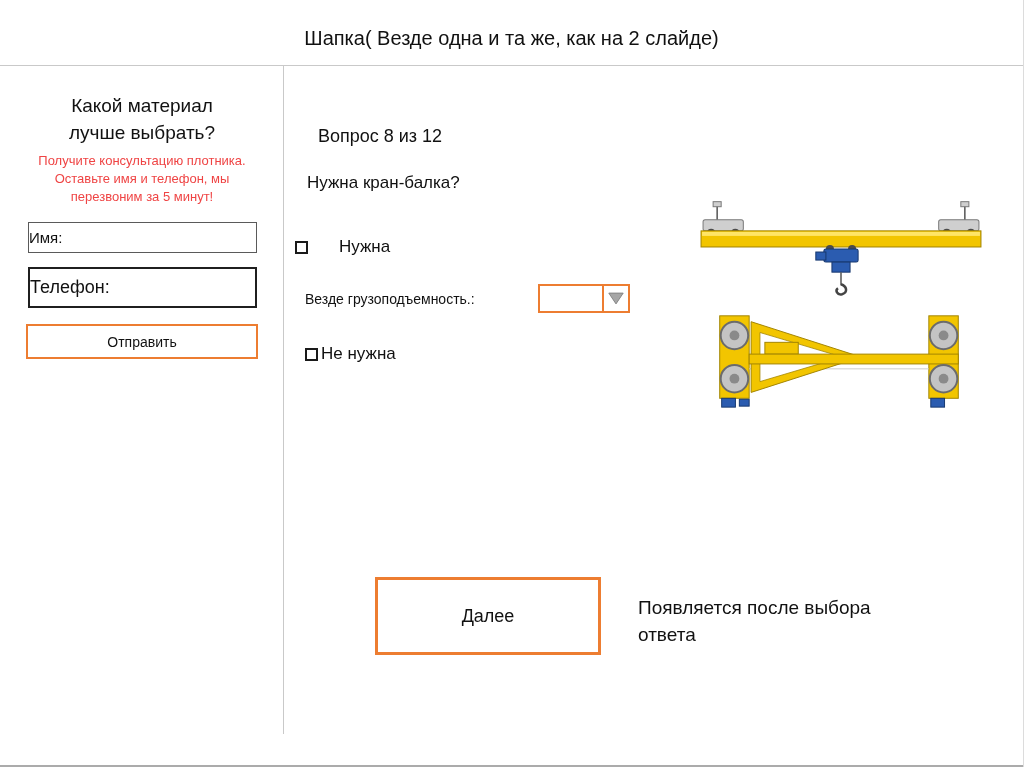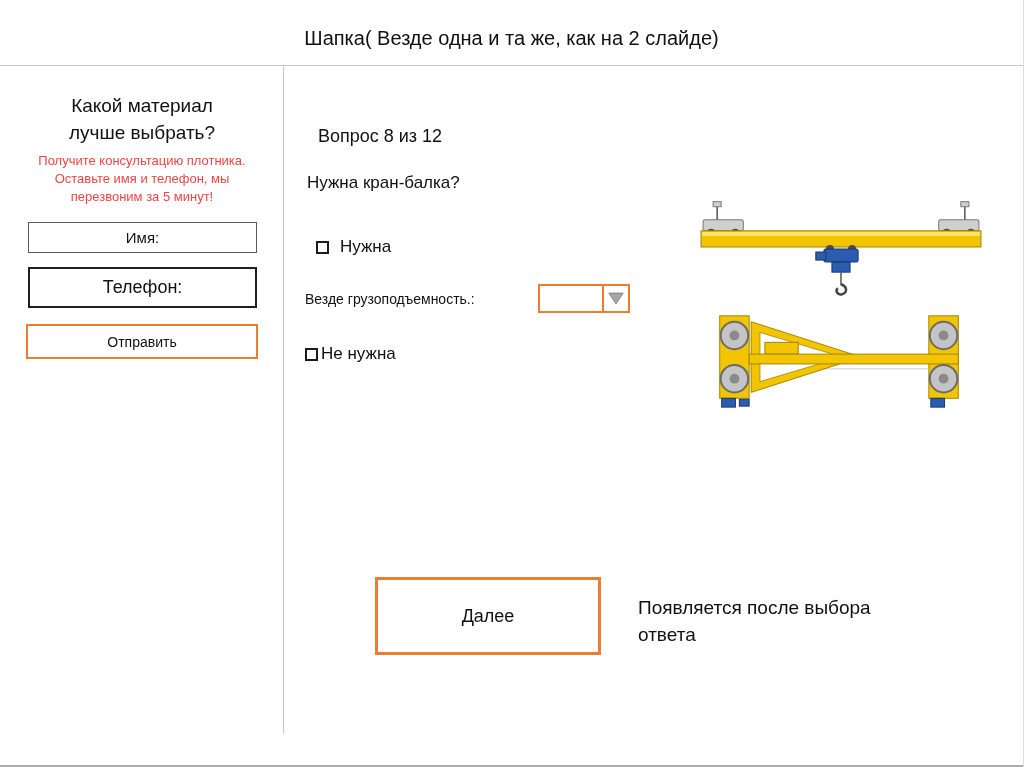--- a/index.html
+++ b/index.html
@@ -12,33 +12,33 @@
     box-shadow: inset 0 -2px 0 #ababab;
   }
   
   .header-title { position:absolute; top:27px; left:0; width:100%; text-align:center; font-size:20px; }
   .header-rule { position:absolute; top:65px; left:0; width:1024px; height:1px; background:var(--divider,#c9c9c9); }
   .v-rule { position:absolute; top:66px; left:283px; width:1px; height:668px; background:var(--divider,#c9c9c9); }
 
   
   .sb-title { position:absolute; top:92px; left:52px; width:180px; text-align:center; font-size:19px; line-height:27px; }
   .sb-sub   { position:absolute; top:152px; left:34px; width:216px; text-align:center; font-size:13px; line-height:18px; color:#ef4444; }
-  .field { position:absolute; left:28px; width:229px; background:#fff; display:flex; align-items:center; justify-content:center; cursor:text; }
+  .field { position:absolute; left:28px; width:229px; background:#fff; display:flex; align-items:center; cursor:text; }
   .field-name  { top:222px; height:31px; border:1px solid #5a5a5a; font-size:15px; }
   .field-phone { top:267px; height:41px; border:2px solid #1f1f1f; font-size:18px; }
   .btn { position:absolute; display:flex; align-items:center; justify-content:center; background:#fff;
          border:2px solid var(--accent,#ED7D31); cursor:pointer; }
   .btn-submit { left:26px; top:324px; width:232px; height:35px; font-size:14px; }
   .btn-next   { left:375px; top:577px; width:226px; height:78px; font-size:18px; border-width:3px; }
 
   
   .progress { position:absolute; left:318px; top:126px; font-size:18px; }
   .question { position:absolute; left:307px; top:173px; font-size:17px; }
   .option { position:absolute; display:flex; align-items:center; font-size:17px; cursor:pointer; }
-  .option-1 { left:316px; top:237px; }
+  .option-1 { left:295px; top:237px;gap:20px; }
   .option-2 { left:305px; top:344px; }
   .checkbox { display:inline-block; width:13px; height:13px; border:2px solid #1a1a1a; background:#fff; flex:0 0 auto; }
   .option-1 .checkbox { margin-right:11px; }
   .option-2 .checkbox { margin-right:3px; }
 
   .cap-label { position:absolute; left:305px; top:291px; font-size:14px; }
   .dropdown { position:absolute; left:538px; top:284px; width:92px; height:29px;
               border:2px solid var(--accent,#ED7D31); display:flex; background:#fff; cursor:pointer; }
   .dd-value { flex:1; font-size:13px; display:flex; align-items:center; padding-left:4px; }
   .dd-arrow { width:26px; border-left:2px solid var(--accent,#ED7D31); display:flex; align-items:center; justify-content:center; background:#fff; }

